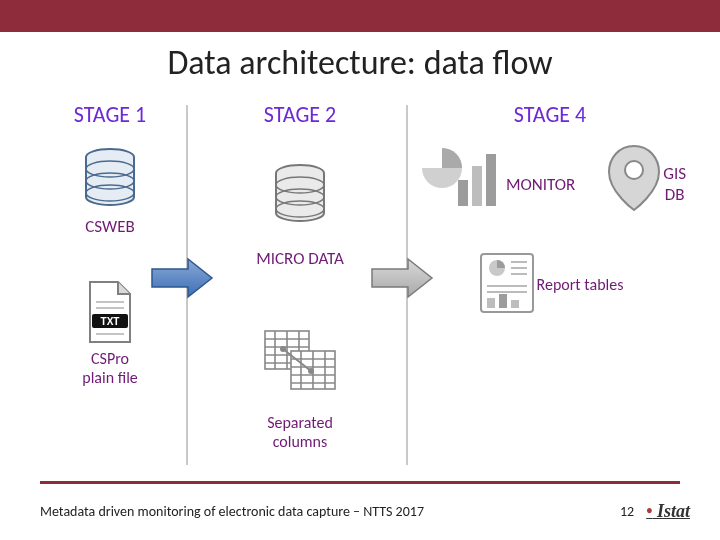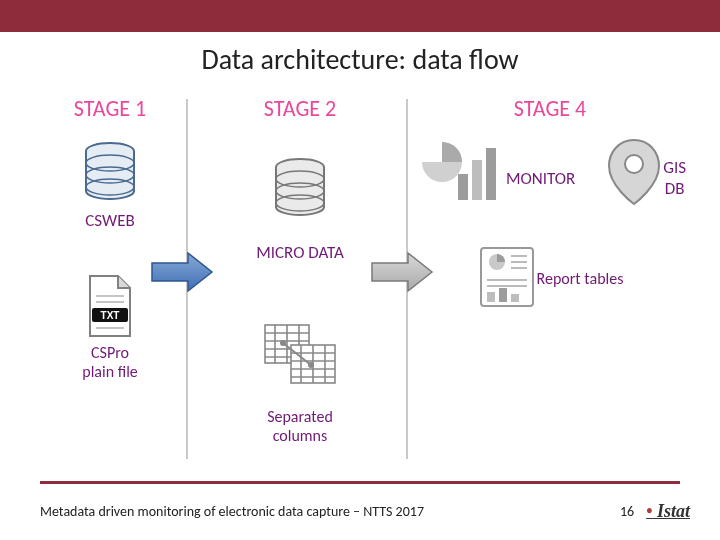--- a/index.html
+++ b/index.html
@@ -11,21 +11,21 @@
     position: relative;
     overflow: hidden;
   }
   .header-bar {
     width: 100%;
     height: 32px;
     background: #8e2c3c;
   }
   .title {
     text-align: center;
-    font-size: 28px;
+    font-size: 34px;
     color: #222;
     padding: 10px 0 18px;
     font-weight: 400;
   }
   .stages {
     display: flex;
     justify-content: space-between;
     padding: 0 40px;
     position: relative;
   }
@@ -34,21 +34,21 @@
     flex-direction: column;
     align-items: center;
     position: relative;
   }
   .col1 { width: 140px; }
   .col2 { width: 180px; gap: 16px; }
   .col3 { width: 260px; display:flex; flex-direction:column; align-items:center;}
   .stage-label {
     font-size: 22px;
     font-weight: 400;
-    color: #ec4899;
+    color: #6d28d9;
     margin-bottom: 16px;
   }
   .icon-box { height: 70px; display:flex; align-items:center; justify-content:center; }
   .item-label {
     font-size: 17px;
     text-align: center;
     color: #701a75;
     margin-top: 2px;
   }
   .item-label.sm { font-size: 16px; }
@@ -258,16 +258,16 @@
         </defs>
       <path d="M2 12 h36 v-10 l24 19 -24 19 v-10 H2 Z" fill="url(#g2)" stroke="#7a7a7a" stroke-width="1.5"></path>
     </svg>
   </div>
 </div>
 
 <div class="footer-rule"></div>
 <div class="footer">
   <span>Metadata driven monitoring of electronic data capture – NTTS 2017</span>
   <span class="footer-right">
-    <span>16</span>
+    <span>12</span>
     <span class="istat"><span class="dot">•</span> Istat</span>
   </span>
 </div>
 
 </body></html>

